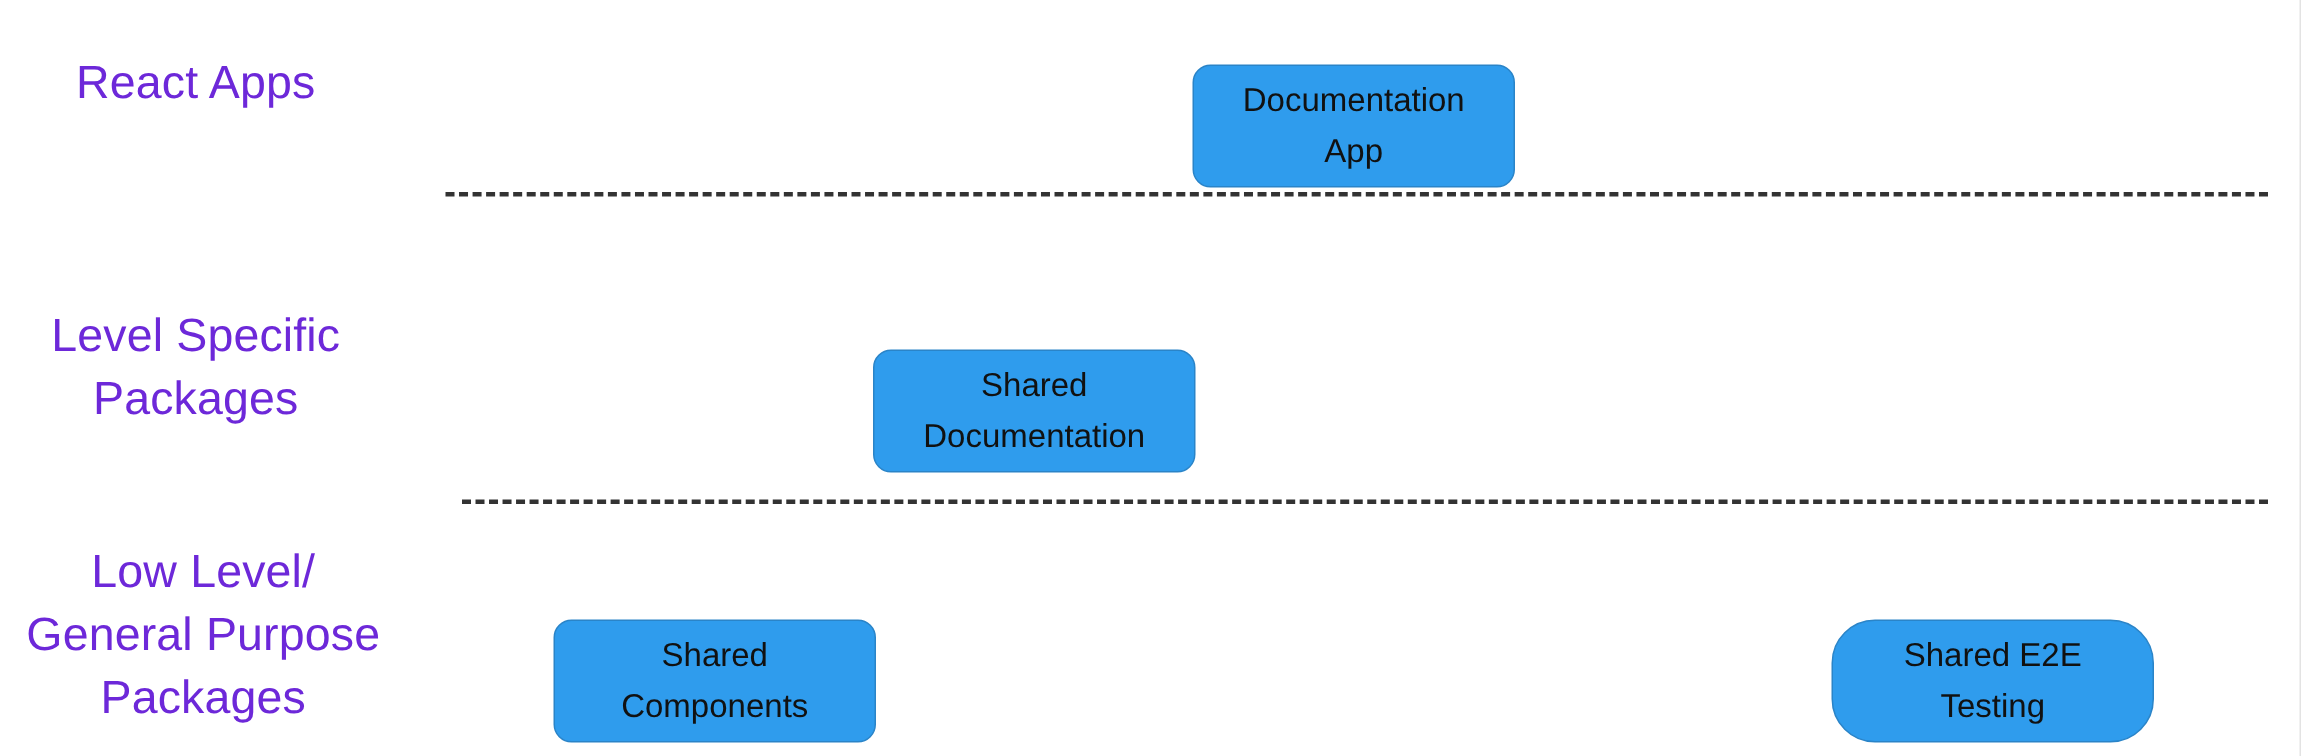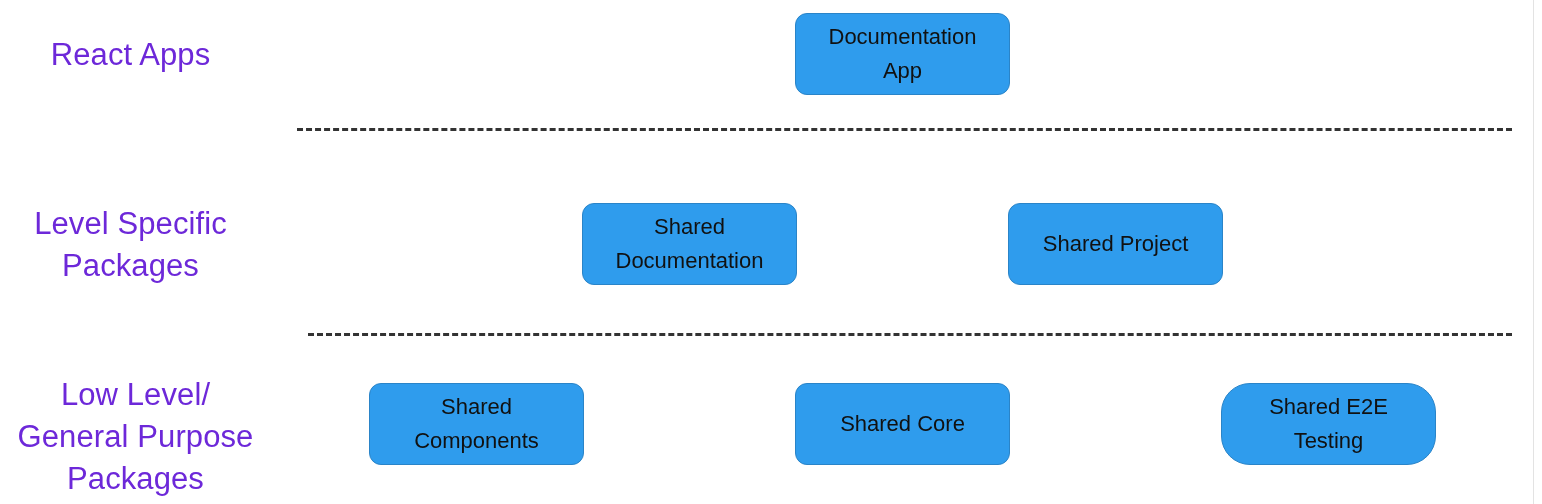--- a/index.html
+++ b/index.html
@@ -35,20 +35,21 @@
     color: #111111;
     font-size: 22px;
     line-height: 34px;
     display: flex;
     align-items: center;
     justify-content: center;
     text-align: center;
     white-space: pre-line;
     box-sizing: border-box;
     padding: 2px 6px;
+    margin-top: 30px;
   }
   .divider {
     position: absolute;
     height: 0;
     border-top: 3px dashed #333333;
   }
   .page-right-border {
     position: absolute;
     top: 0;
     right: 8px;
@@ -68,31 +69,29 @@
 App</div>
 
   <div class="divider" style="left: 297px; top: 128px; width: 1215px;"></div>
 
   <div class="tier-label" style="left: 8px; top: 203px; width: 245px;">Level Specific
 Packages</div>
 
   <div class="node-box" style="left: 582px; top: 203px; width: 215px; height: 82px;">Shared
 Documentation</div>
 
-  <div class="node-box" style="left: 1008px; top: 203px; width: 215px; height: 82px;">Shared Project</div>
 
   <div class="divider" style="left: 308px; top: 333px; width: 1204px;"></div>
 
-  <div class="tier-label" style="left: 8px; top: 360px; width: 255px; margin-top: 14px;">Low Level/
+  <div class="tier-label" style="left: 8px; top: 360px; width: 255px;">Low Level/
 General Purpose
 Packages</div>
 
   <div class="node-box" style="left: 369px; top: 383px; width: 215px; height: 82px;">Shared
 Components</div>
 
-  <div class="node-box" style="left: 795px; top: 383px; width: 215px; height: 82px;">Shared Core</div>
 
   <div class="node-box" style="left: 1221px; top: 383px; width: 215px; height: 82px; border-radius: 29px;">Shared E2E
 Testing</div>
 
   <div class="page-right-border"></div>
 
 </div>
 
 </body></html>

